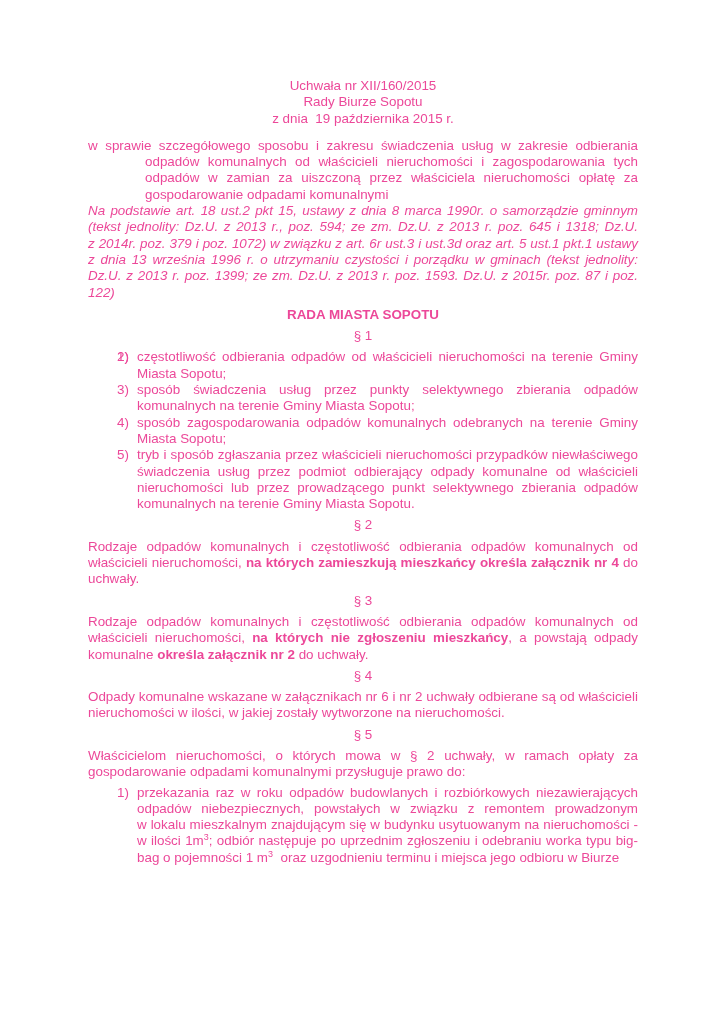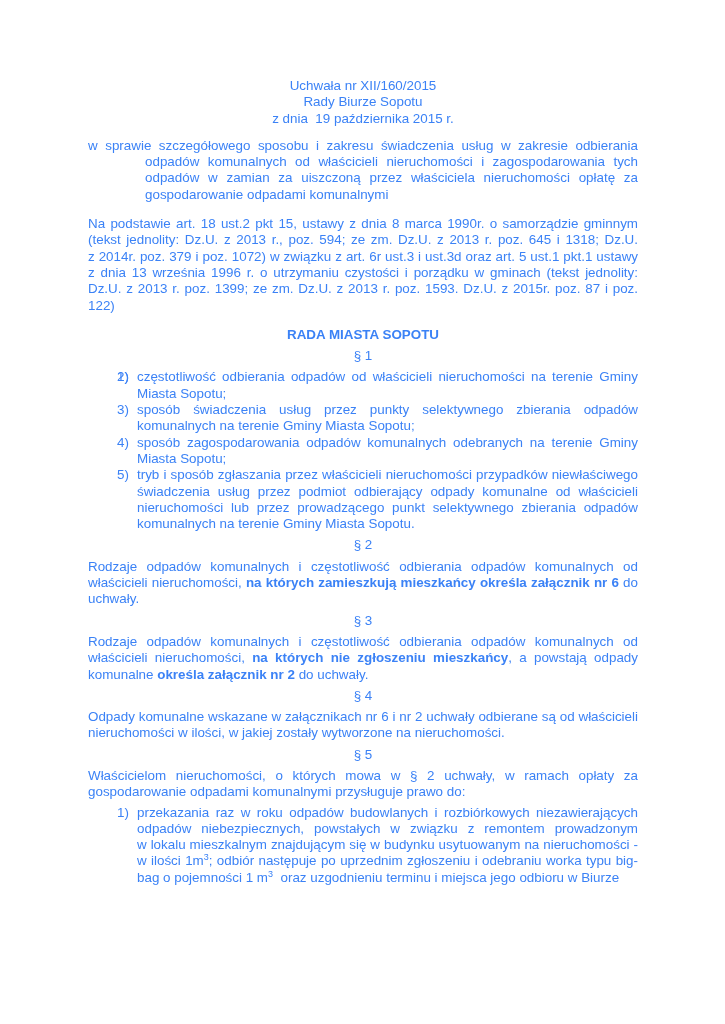--- a/index.html
+++ b/index.html
@@ -11,36 +11,36 @@
     position: relative;
     width: 725px;
     height: 1004px;
     background: #ffffff;
     overflow: hidden;
     box-sizing: border-box;
     padding: 78px 87px 0 88px;
     font-family: "Liberation Sans", "DejaVu Sans", sans-serif;
     font-size: 13.4px;
     line-height: 16.3px;
-    color: #3b82f6;
+    color: #ec4899;
   }
   .center { text-align: center; }
   .bold { font-weight: bold; }
   .subject {
     font-weight: normal;
     text-align: justify;
     padding-left: 57px;
     text-indent: -57px;
     margin-top: 11px;
   }
   .legal {
     text-align: justify;
-    margin-top: 13px;
+    font-style: italic;
   }
-  .enact { margin-top: 13px; }
+  .enact { margin-top: 6px; }
   .marker {
     text-align: center;
     margin: 5px 0;
   }
   .intro { text-align: justify; }
   .para { text-align: justify; }
   .li {
     position: relative;
     padding-left: 49px;
     text-align: justify;
@@ -88,21 +88,21 @@
   <div class="li">
     <span class="num">4)</span>
     <span>sposób zagospodarowania odpadów komunalnych odebranych na terenie Gminy Miasta Sopotu;</span>
   </div>
   <div class="li">
     <span class="num">5)</span>
     <span>tryb i sposób zgłaszania przez właścicieli nieruchomości przypadków niewłaściwego świadczenia usług przez podmiot odbierający odpady komunalne od właścicieli nieruchomości lub przez prowadzącego punkt selektywnego zbierania odpadów komunalnych na terenie Gminy Miasta Sopotu.</span>
   </div>
 
   <div class="marker">§ 2</div>
-  <div class="para"><span>Rodzaje odpadów komunalnych i częstotliwość odbierania odpadów komunalnych od właścicieli nieruchomości, </span><b>na których zamieszkują mieszkańcy określa załącznik nr 6</b><span> do uchwały.</span></div>
+  <div class="para"><span>Rodzaje odpadów komunalnych i częstotliwość odbierania odpadów komunalnych od właścicieli nieruchomości, </span><b>na których zamieszkują mieszkańcy określa załącznik nr 4</b><span> do uchwały.</span></div>
 
   <div class="marker">§ 3</div>
   <div class="para"><span>Rodzaje odpadów komunalnych i częstotliwość odbierania odpadów komunalnych od właścicieli nieruchomości, </span><b>na których nie zgłoszeniu mieszkańcy</b><span>, a powstają odpady komunalne </span><b>określa załącznik nr 2</b><span> do uchwały.</span></div>
 
   <div class="marker">§ 4</div>
   <div class="para">Odpady komunalne wskazane w załącznikach nr 6 i nr 2 uchwały odbierane są od właścicieli nieruchomości w ilości, w jakiej zostały wytworzone na nieruchomości.</div>
 
   <div class="marker">§ 5</div>
   <div class="para">Właścicielom nieruchomości, o których mowa w § 2 uchwały, w ramach opłaty za gospodarowanie odpadami komunalnymi przysługuje prawo do:</div>
 

